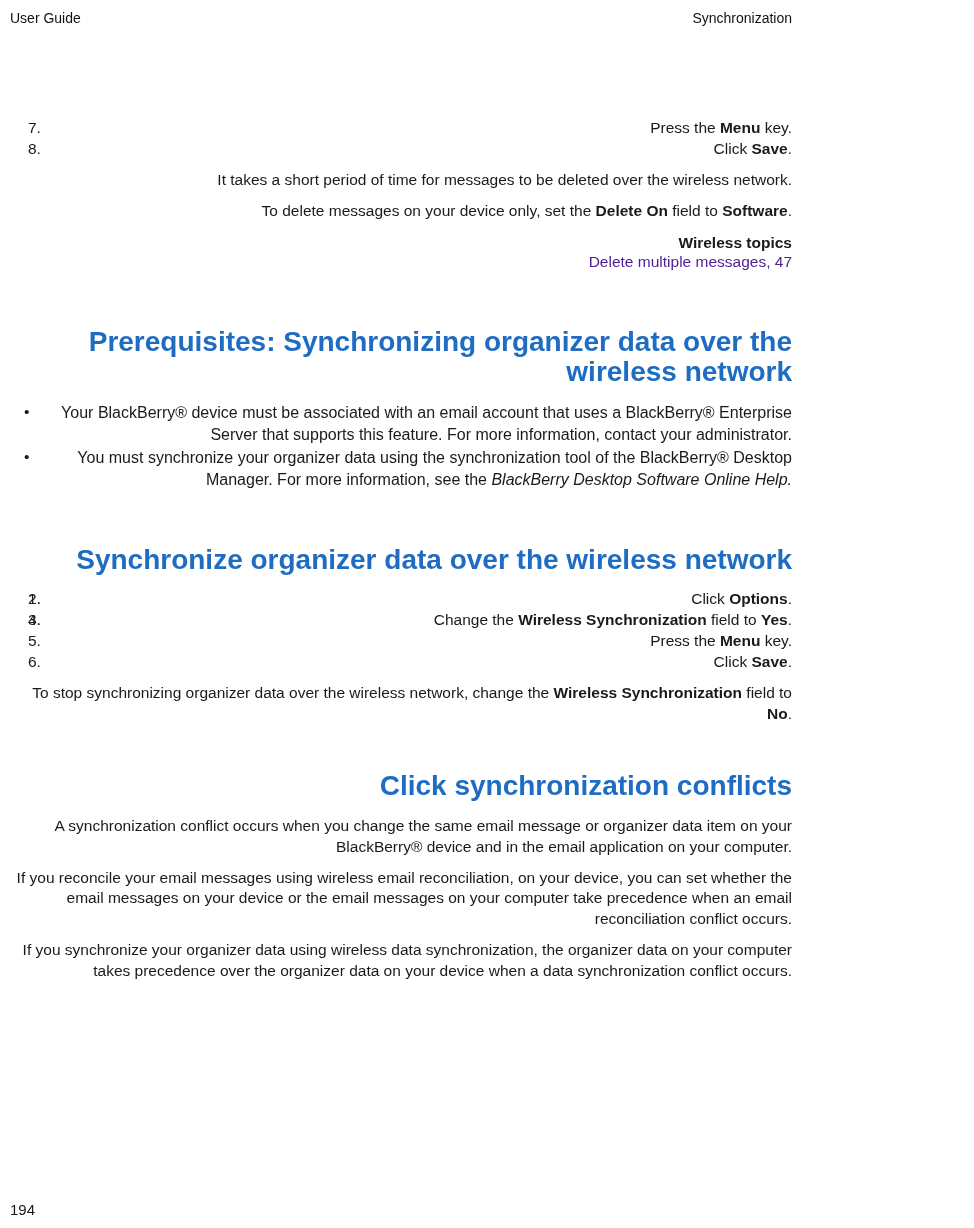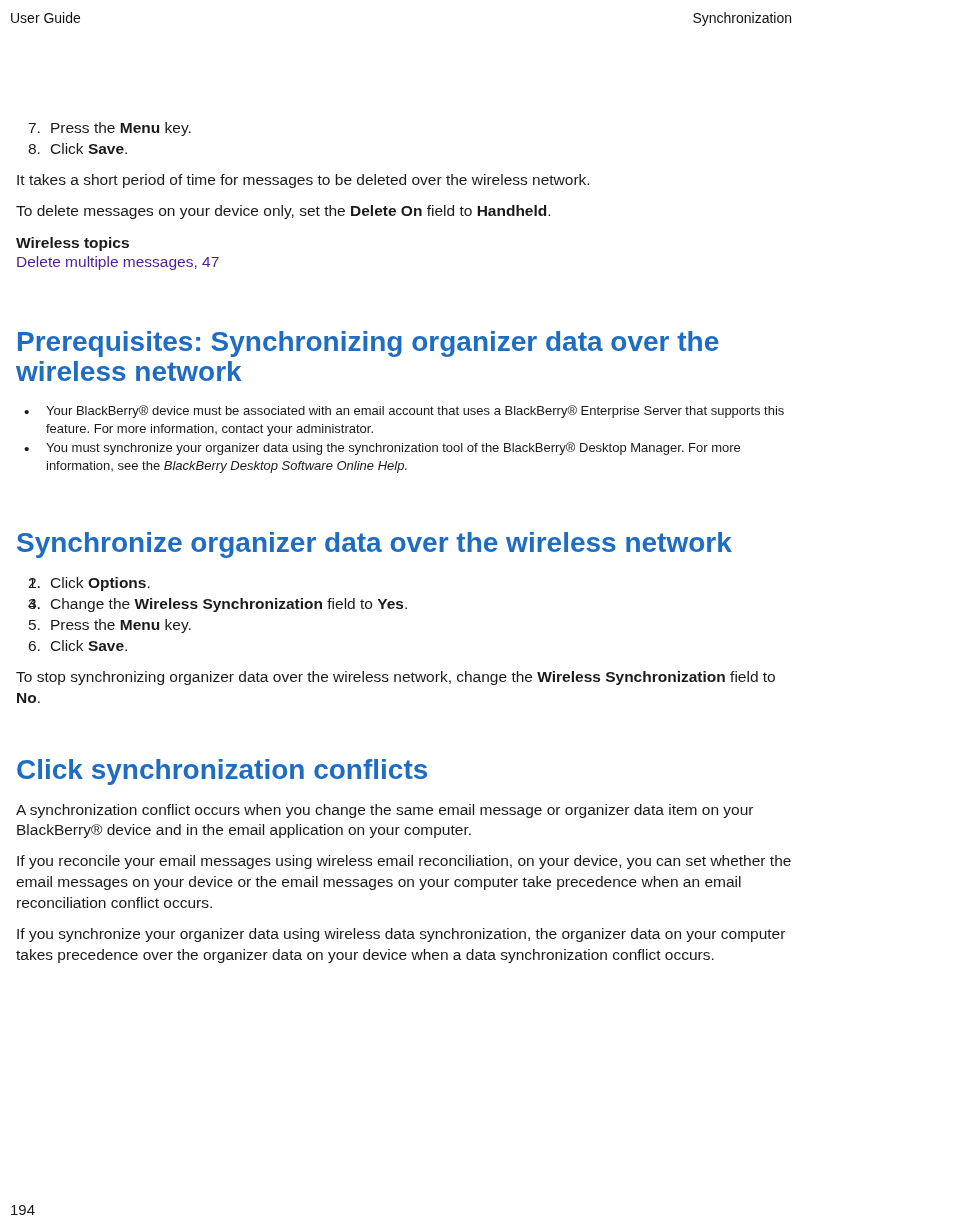--- a/index.html
+++ b/index.html
@@ -9,20 +9,21 @@
     background: #fff;
     font-family: "Segoe UI", "Myriad Pro", "Helvetica Neue", Arial, sans-serif;
     color: #1a1a1a;
   }
   .page {
     width: 806px;
     height: 1228px;
     position: relative;
     box-sizing: border-box;
     padding: 10px 14px 10px 10px;
+    text-align: right;
   }
   .header {
     display: flex;
     justify-content: space-between;
     font-size: 14px;
     color: #111;
   }
   .content {
     margin-top: 92px;
     padding: 0 0 0 6px;
@@ -71,21 +72,21 @@
   }
   h2.section.tight { margin-top: 46px; }
   ul.bullets {
     list-style: none;
     margin: 0;
     padding: 0;
   }
   ul.bullets li {
     position: relative;
     padding-left: 30px;
-    font-size: 13px;
+    font-size: 16px;
     line-height: 1.35;
     margin: 0 0 2px 0;
   }
   ul.bullets li::before {
     content: "•";
     position: absolute;
     left: 8px;
     top: 0;
     font-size: 15.5px;
   }
@@ -120,21 +121,21 @@
         <span class="num">8.</span>
         <span>
           <span>Click </span><span class="bold">Save</span><span>.</span>
         </span>
       </li>
     </ol>
 
     <div class="para">It takes a short period of time for messages to be deleted over the wireless network.</div>
 
     <div class="para">
-      <span>To delete messages on your device only, set the </span><span class="bold">Delete On</span><span> field to </span><span class="bold">Handheld</span><span>.</span>
+      <span>To delete messages on your device only, set the </span><span class="bold">Delete On</span><span> field to </span><span class="bold">Software</span><span>.</span>
     </div>
 
     <div class="related-label">Wireless topics</div>
     <div class="link">Delete multiple messages, 47</div>
 
     <h2 class="section">Prerequisites: Synchronizing organizer data over the wireless network</h2>
     <ul class="bullets">
       <li>
         <span>Your BlackBerry® device must be associated with an email account that uses a BlackBerry® Enterprise Server that supports this feature. For more information, contact your administrator.</span>
       </li>

